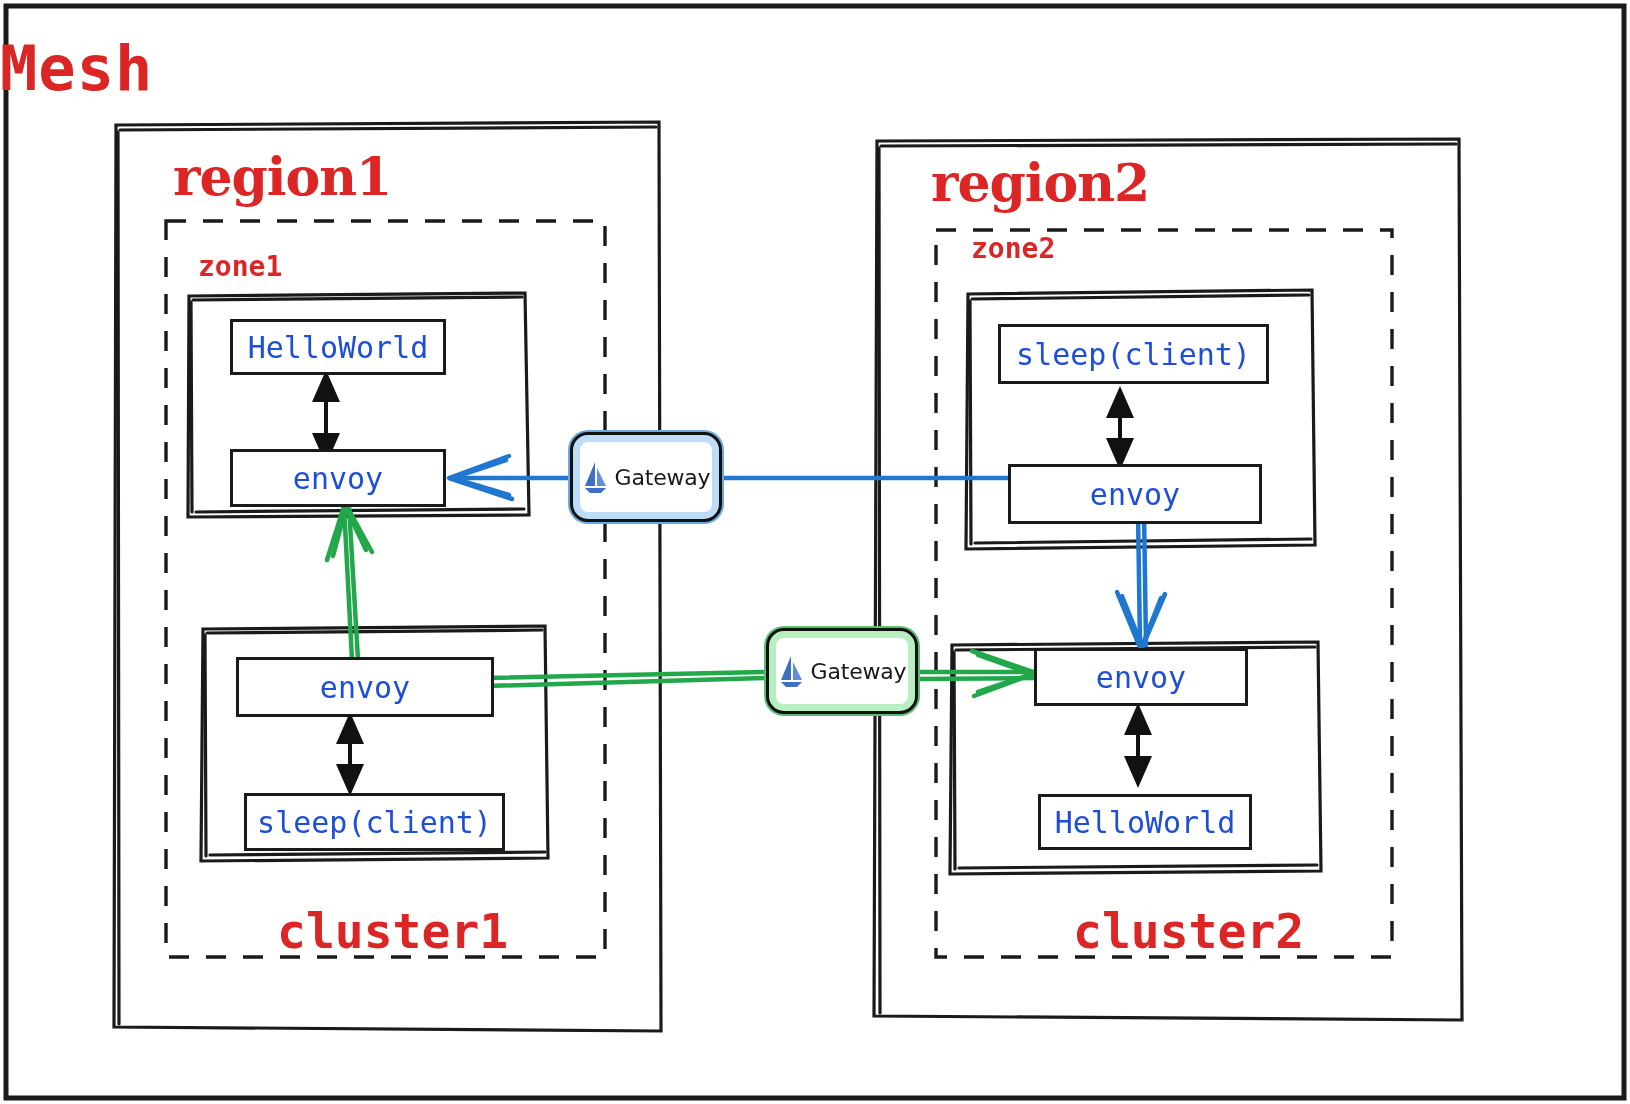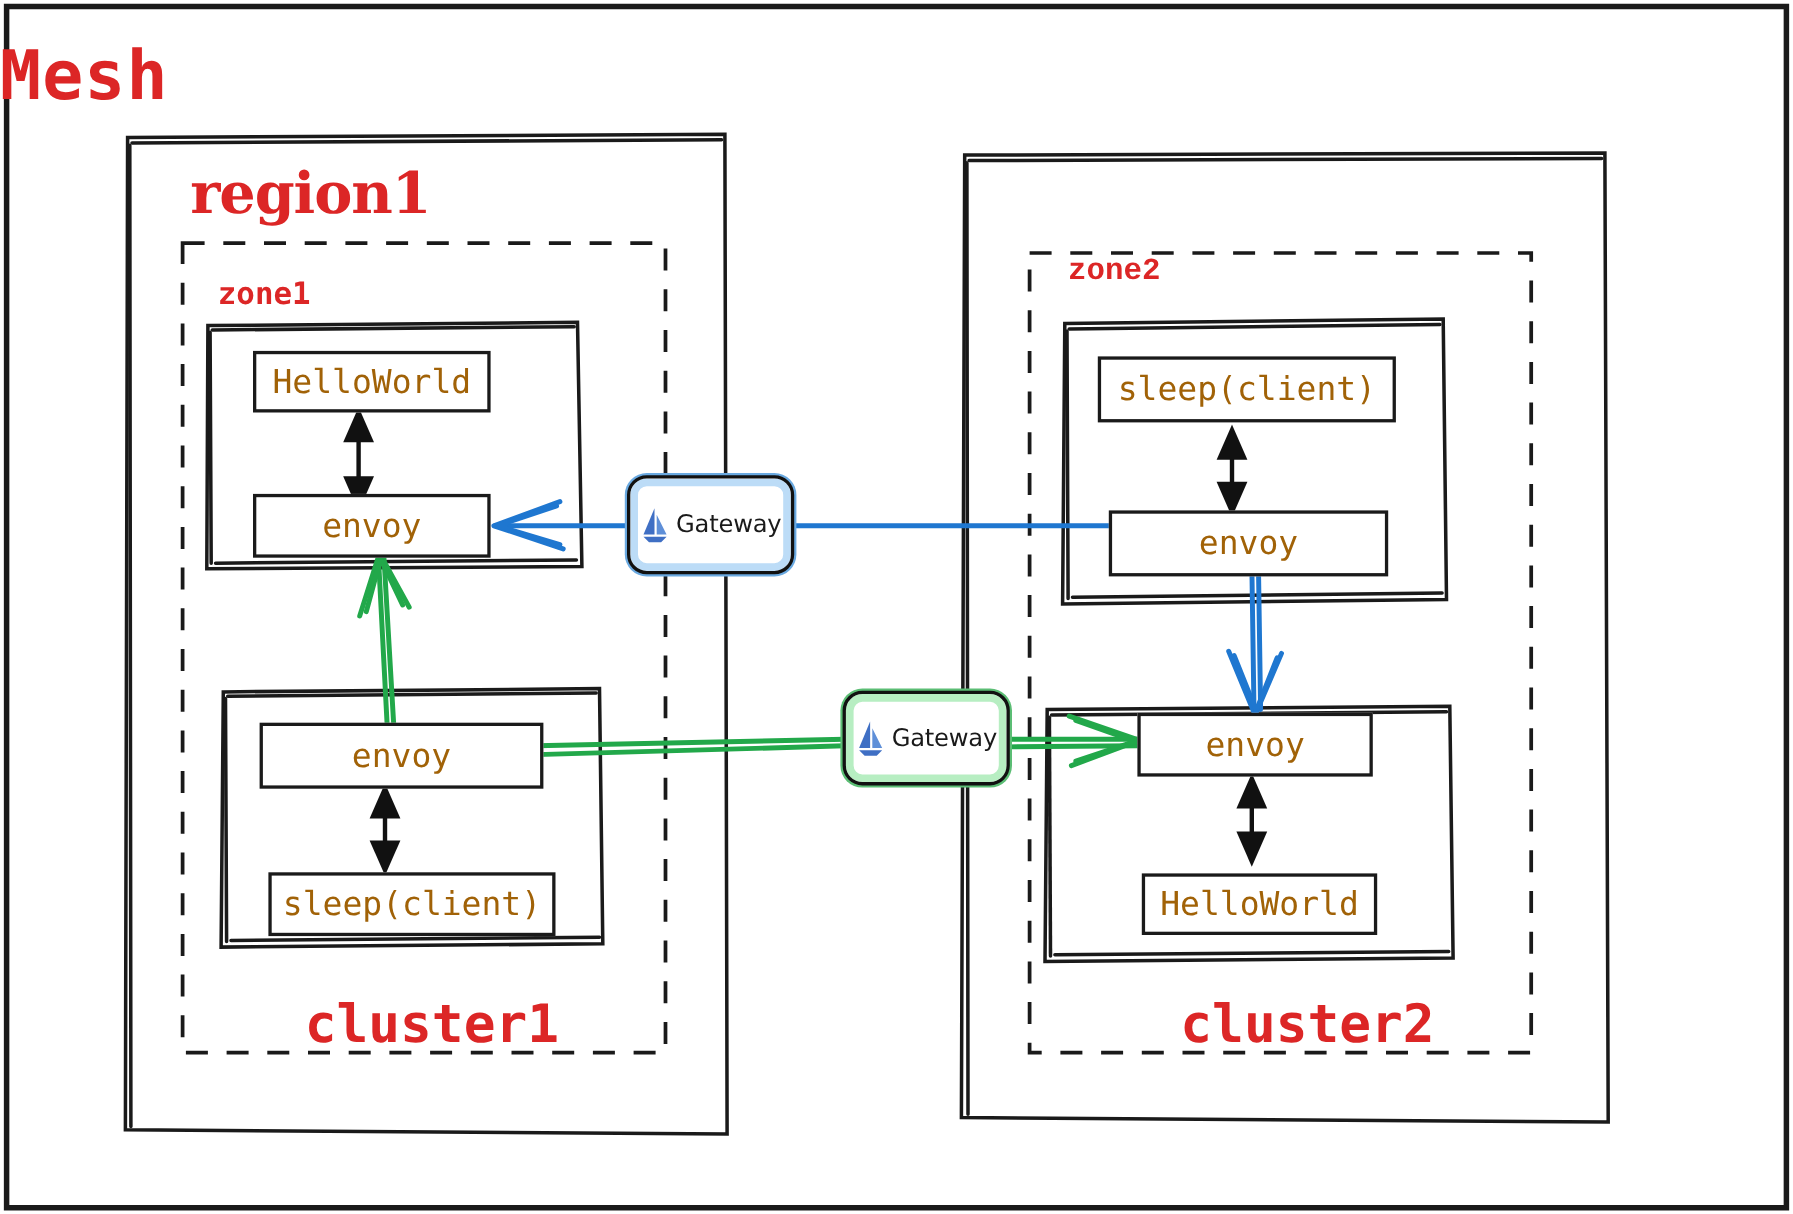--- a/index.html
+++ b/index.html
@@ -65,21 +65,21 @@
   }
 
   
   .svc {
     position: absolute;
     background: #ffffff;
     border: 3px solid #1a1a1a;
     display: flex;
     align-items: center;
     justify-content: center;
-    color: #a16207;
+    color: #1d4ed8;
     font-family: "DejaVu Sans Mono", monospace;
     font-size: 30px;
     font-weight: 500;
     white-space: nowrap;
     z-index: 6;
   }
 
   
   .gw {
     position: absolute;
@@ -230,21 +230,22 @@
     </g>
 
   </svg>
 
   <div class="title">Mesh</div>
 
   <div class="region-label" style="left:141px; top:146px;margin-left:32px;">region1</div>
   <div class="zone-label" style="left:198px; top:250px;">zone1</div>
   <div class="cluster-label" style="left:277px; top:903px;">cluster1</div>
 
-  <div class="zone-label" style="left:971px; top:232px;font-family:Liberation Mono, monospace;">zone2</div>
+  <div class="region-label" style="left:931px; top:152px;">region2</div>
+  <div class="zone-label" style="left:971px; top:232px;">zone2</div>
   <div class="cluster-label" style="left:1073px; top:903px;">cluster2</div>
 
   <div class="svc" style="left:230px; top:319px; width:210px; height:50px;">HelloWorld</div>
   <div class="svc" style="left:230px; top:449px; width:210px; height:52px;">envoy</div>
 
   <div class="svc" style="left:236px; top:657px; width:252px; height:54px;">envoy</div>
   <div class="svc" style="left:244px; top:793px; width:255px; height:52px;">sleep(client)</div>
 
   <div class="svc" style="left:998px; top:324px; width:265px; height:54px;">sleep(client)</div>
   <div class="svc" style="left:1008px; top:464px; width:248px; height:54px;">envoy</div>

